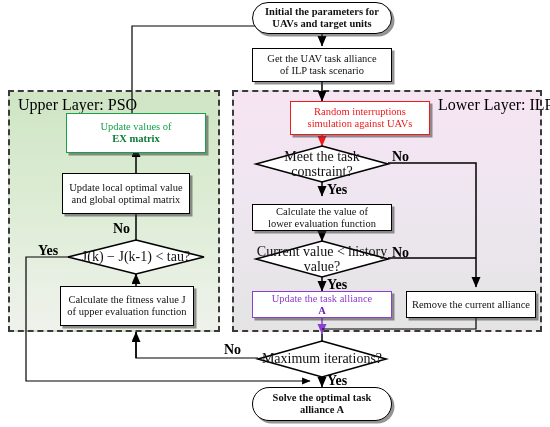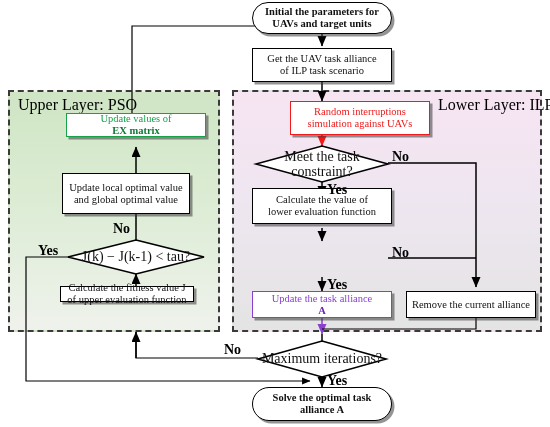--- a/index.html
+++ b/index.html
@@ -158,27 +158,38 @@
 
   <div class="diamond" id="dia-meet" style="left:256px;top:146px;width:132px;height:36px;">
     <svg width="132" height="36">
         <polygon points="66,0 132,18 66,36 0,18" fill="#fff" stroke="#000" stroke-width="1.6"></polygon>
       </svg>
     <div class="dtext">
         <span>Meet the task constraint?</span>
       </div>
   </div>
 
-  <div class="node rect" id="node-calclower" style="left:252px;top:188px;width:140px;height:36px;">
+  <div class="node rect" id="node-calclower" style="left:252px;top:204px;width:140px;height:27px;">
     <div>
       <span>Calculate the value of</span>
       <span>lower evaluation function</span>
     </div>
   </div>
 
+  <div class="diamond" id="dia-curhist" style="left:256px;top:241px;width:132px;height:36px;">
+    <svg width="132" height="36">
+        <polygon points="66,0 132,18 66,36 0,18" fill="#fff" stroke="#000" stroke-width="1.6"></polygon>
+      </svg>
+    <div class="dtext">
+        <div>
+      <span>Current value &lt; history</span>
+      <span>value?</span>
+    </div>
+      </div>
+  </div>
 
   <div class="node rect" id="node-alliance" style="left:252px;top:291px;width:140px;height:27px;">
     <div>
         <span><span>Update the task alliance </span><b>A</b></span>
       </div>
   </div>
 
   <div class="node rect" id="node-remove" style="left:406px;top:291px;width:130px;height:27px;">
     <div>
         <span>Remove the current alliance</span>
@@ -194,43 +205,43 @@
       </div>
   </div>
 
   <div class="node term" id="node-solve" style="left:252px;top:387px;width:140px;height:34px;">
     <div>
       <span>Solve the optimal task</span>
       <span>alliance A</span>
     </div>
   </div>
 
-  <div class="node rect" id="node-ex" style="left:66px;top:113px;width:140px;height:24px;justify-content:center;">
+  <div class="node rect" id="node-ex" style="left:66px;top:113px;width:140px;height:40px;justify-content:center;">
     <div>
         <span><span>Update values of </span><b>EX matrix</b></span>
       </div>
   </div>
 
   <div class="node rect" id="node-updlocal" style="left:62px;top:173px;width:128px;height:41px;">
     <div>
       <span>Update local optimal value</span>
-      <span>and global optimal value</span>
+      <span>and global optimal matrix</span>
     </div>
   </div>
 
   <div class="diamond" id="dia-jk" style="left:68px;top:240px;width:136px;height:34px;">
     <svg width="136" height="34">
         <polygon points="68,0 136,17 68,34 0,17" fill="#fff" stroke="#000" stroke-width="1.6"></polygon>
       </svg>
     <div class="dtext">
         <span>J(k)  −  J(k-1) &lt; tau?</span>
       </div>
   </div>
 
-  <div class="node rect" id="node-calcfit" style="left:60px;top:286px;width:134px;height:16px;">
+  <div class="node rect" id="node-calcfit" style="left:60px;top:286px;width:134px;height:40px;">
     <div>
       <span>Calculate the fitness value J</span>
       <span>of upper evaluation function</span>
     </div>
   </div>
 
   <div class="elabel" style="left:392px;top:149px;">No</div>
   <div class="elabel" style="left:327px;top:182px;">Yes</div>
   <div class="elabel" style="left:392px;top:245px;">No</div>
   <div class="elabel" style="left:327px;top:277px;">Yes</div>

